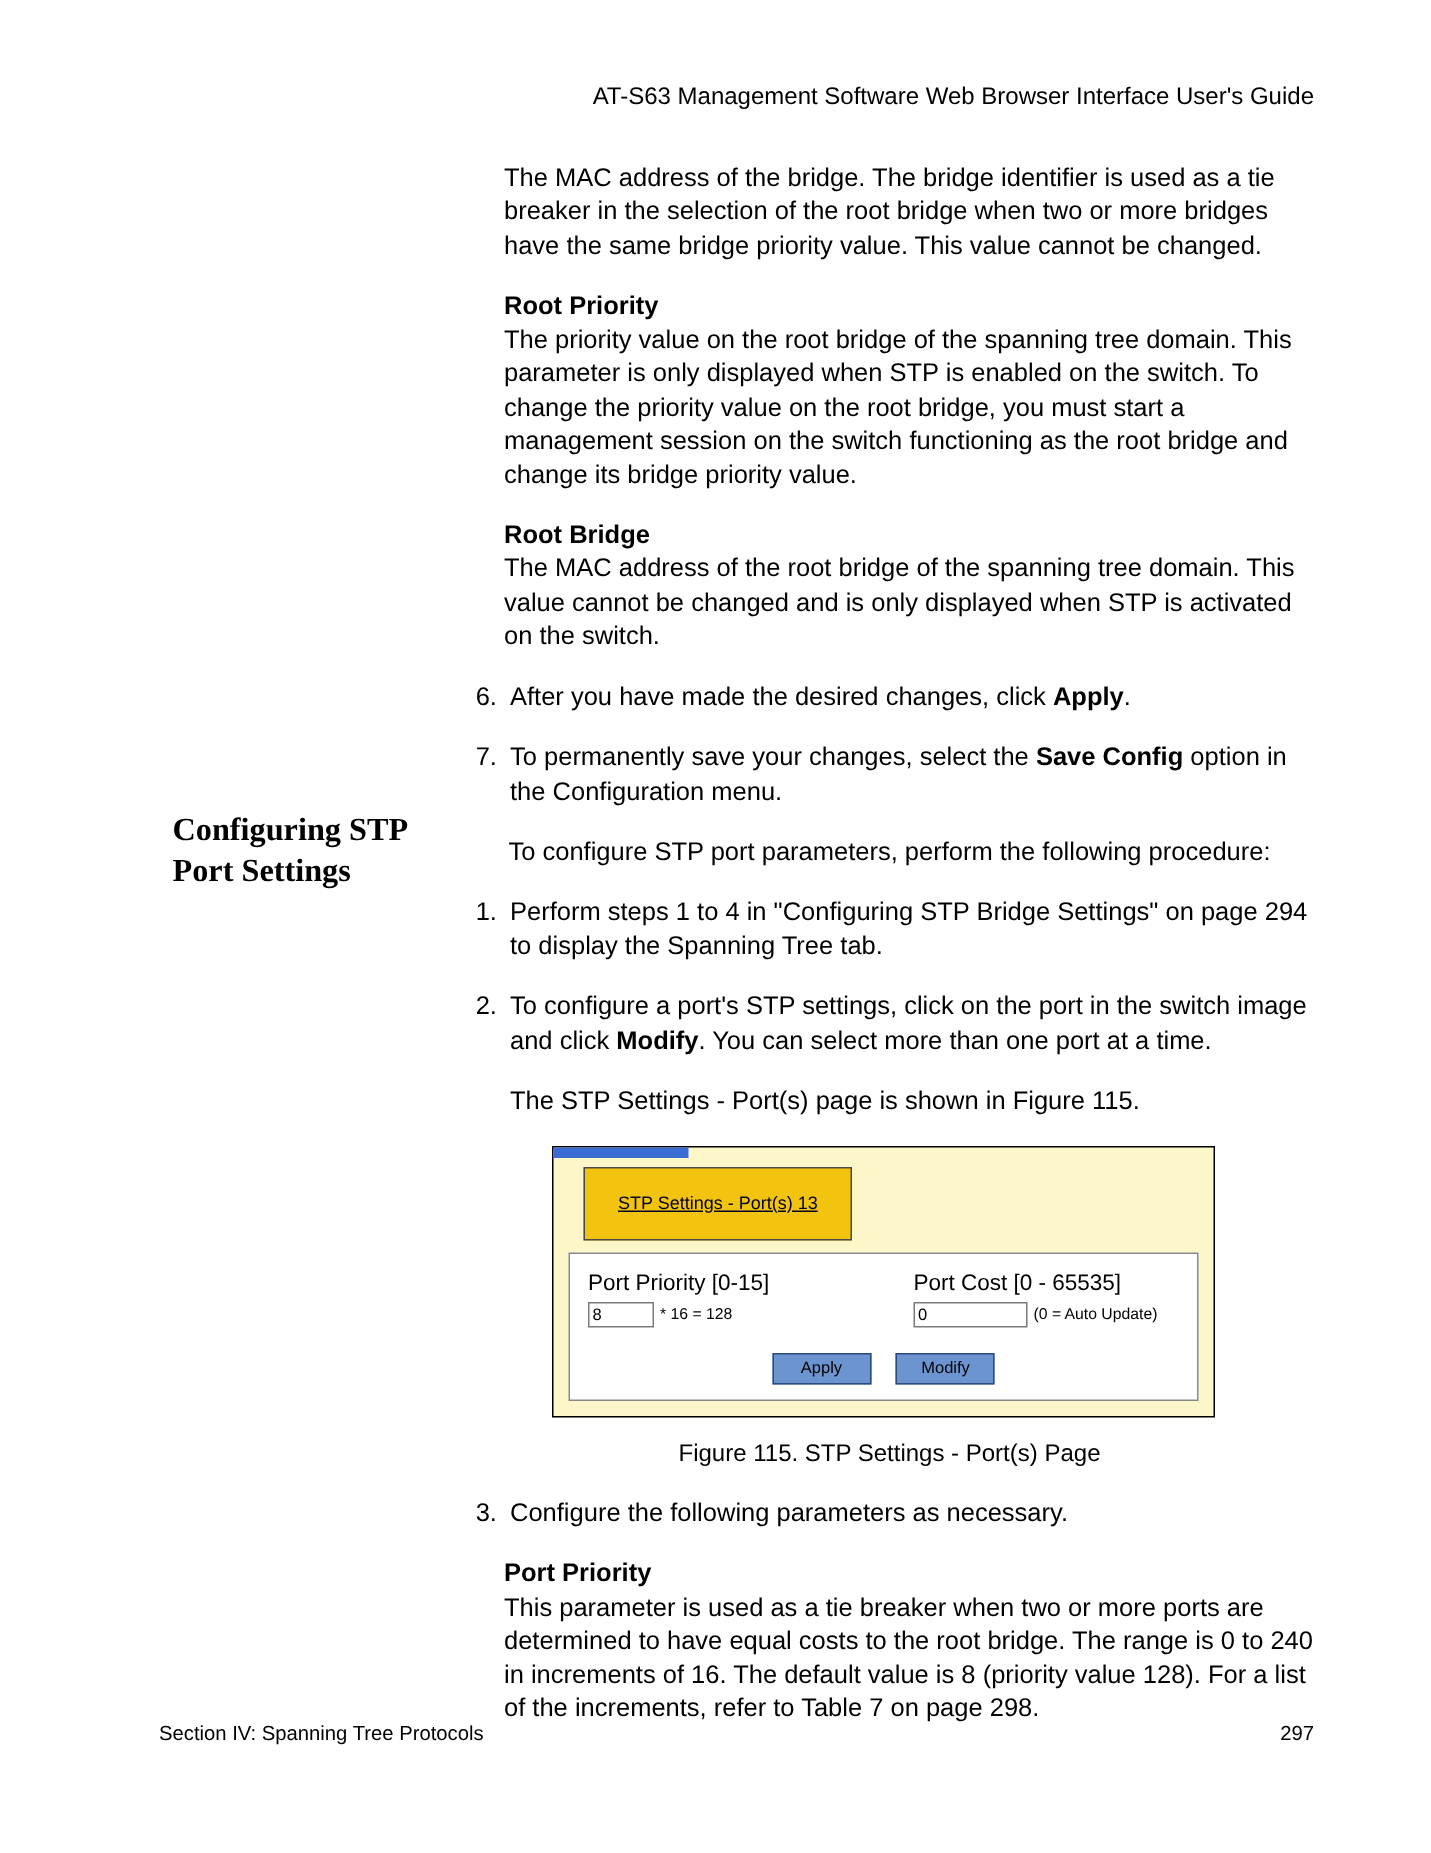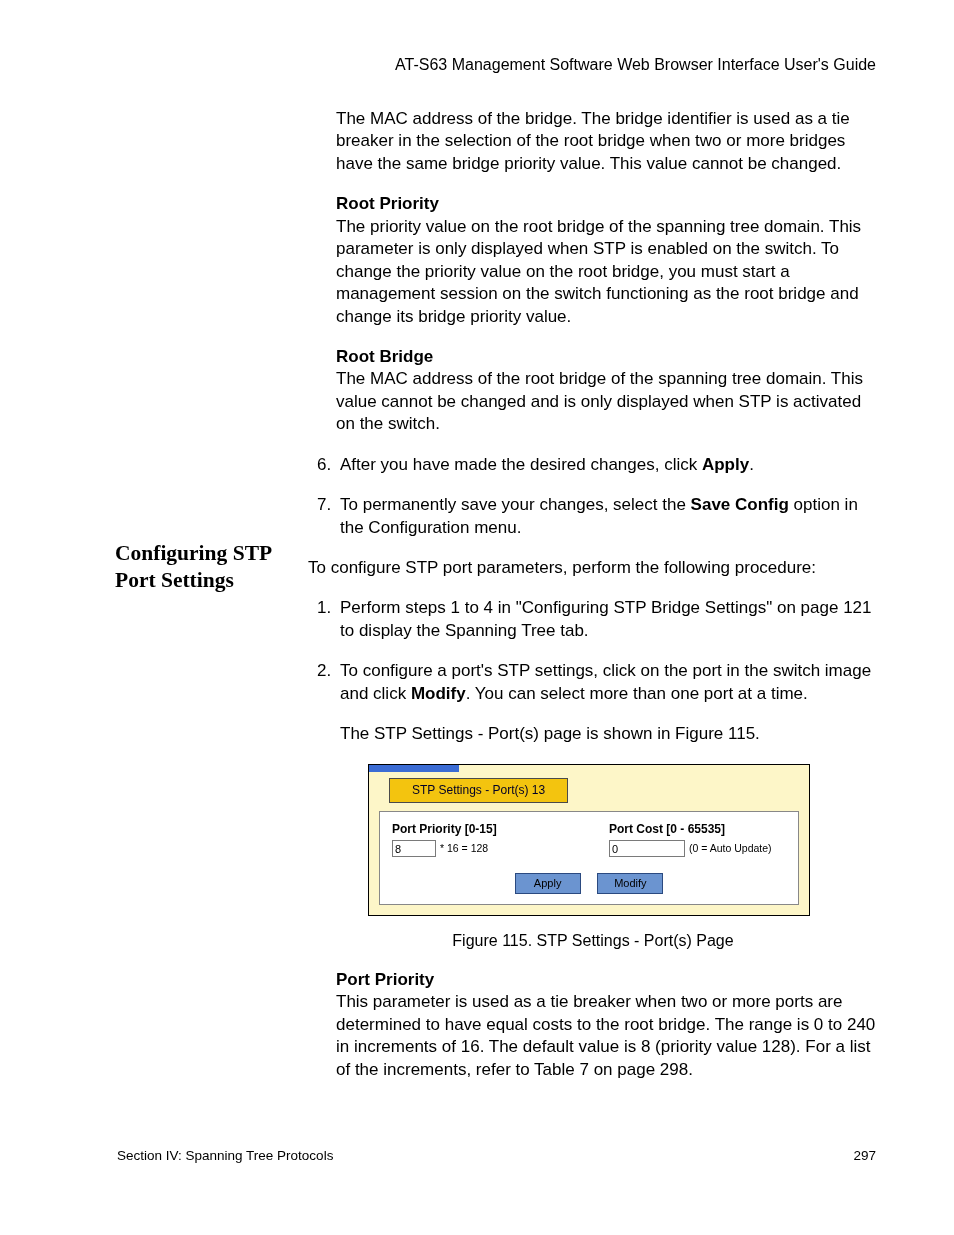--- a/index.html
+++ b/index.html
@@ -54,21 +54,21 @@
     line-height: 1.25;
   }
   .fig-caption {
     text-align: center;
     margin: 14px 0 18px 0;
     font-size: 16px;
   }
   .footer-left {
     position: absolute;
     bottom: 72px;
-    left: 117px;
+    left: 106px;
     font-size: 13.5px;
   }
   .footer-right {
     position: absolute;
     bottom: 72px;
     right: 78px;
     font-size: 13.5px;
   }
   
   .figure {
@@ -84,38 +84,39 @@
     width: 90px;
     margin-bottom: 6px;
   }
   .figure .tabrow {
     padding-left: 20px;
   }
   .figure .tab {
     display: inline-block;
     background: #f3c40f;
     border: 1px solid #4a4a4a;
-    padding: 4px 22px;
+    padding: 16px 22px;
     font-size: 12px;
     color: #000028;
+    text-decoration: underline;
   }
   .figure .body {
     margin: 8px 10px 10px 10px;
     border: 1px solid #888;
     background: #fff;
     padding: 10px 12px 10px 12px;
   }
   .figure .row {
     display: flex;
     justify-content: flex-start;
     gap: 40px;
     font-size: 11px;
   }
   .figure .col { flex: 1; }
-  .figure .lbl { font-weight: bold; font-size: 12px; margin-bottom: 2px; }
+  .figure .lbl { font-weight: normal; font-size: 15px; margin-bottom: 2px; }
   .figure .inputwrap { display: flex; align-items: center; gap: 4px; }
   .figure input {
     width: 38px;
     height: 15px;
     font-size: 11px;
     padding: 0 2px;
     border: 1px solid #7a7a7a;
     background: #fff;
   }
   .figure .suffix { font-size: 10.5px; }
@@ -127,21 +128,21 @@
     display: inline-block;
     width: 64px;
     padding: 2px 0;
     margin: 0 6px;
     background: #6b94d0;
     border: 1px solid #2b4a80;
     font-size: 11px;
     color: #000;
     text-align: center;
   }
-  .lead { margin-bottom: 18px; }
+  .lead { margin-bottom: 18px; text-align: center; }
   .after-fig { margin-top: 0; }
 </style>
 </head>
 <body>
 
 <div class="header">AT-S63 Management Software Web Browser Interface User's Guide</div>
 
 <div class="section-title">Configuring STP Port Settings</div>
 
 <div class="content">
@@ -165,21 +166,21 @@
       <span>After you have made the desired changes, click </span><span class="bold">Apply</span><span>.</span>
     </li>
     <li>
       <span>To permanently save your changes, select the </span><span class="bold">Save Config</span><span> option in the Configuration menu.</span>
     </li>
   </ol>
 
   <div class="lead">To configure STP port parameters, perform the following procedure:</div>
 
   <ol class="steps" start="1">
-    <li>Perform steps 1 to 4 in "Configuring STP Bridge Settings" on page 121 to display the Spanning Tree tab.</li>
+    <li>Perform steps 1 to 4 in "Configuring STP Bridge Settings" on page 294 to display the Spanning Tree tab.</li>
     <li>
       <div>
         <span>To configure a port's STP settings, click on the port in the switch image and click </span><span class="bold">Modify</span><span>. You can select more than one port at a time.</span>
       </div>
       <div style="margin-top:18px;">The STP Settings - Port(s) page is shown in Figure 115.</div>
     </li>
   </ol>
 
   <div class="figure">
     <div class="bluebar"></div>
@@ -205,20 +206,23 @@
       </div>
       <div class="btnrow">
         <span class="btn">Apply</span>
         <span class="btn">Modify</span>
       </div>
     </div>
   </div>
 
   <div class="fig-caption">Figure 115. STP Settings - Port(s) Page</div>
 
+  <ol class="steps after-fig" start="3">
+    <li>Configure the following parameters as necessary.</li>
+  </ol>
 
   <div class="block indent">
     <div class="bold">Port Priority</div>
     <div>This parameter is used as a tie breaker when two or more ports are determined to have equal costs to the root bridge. The range is 0 to 240 in increments of 16. The default value is 8 (priority value 128). For a list of the increments, refer to Table 7 on page 298.</div>
   </div>
 
 </div>
 
 <div class="footer-left">Section IV: Spanning Tree Protocols</div>
 <div class="footer-right">297</div>

